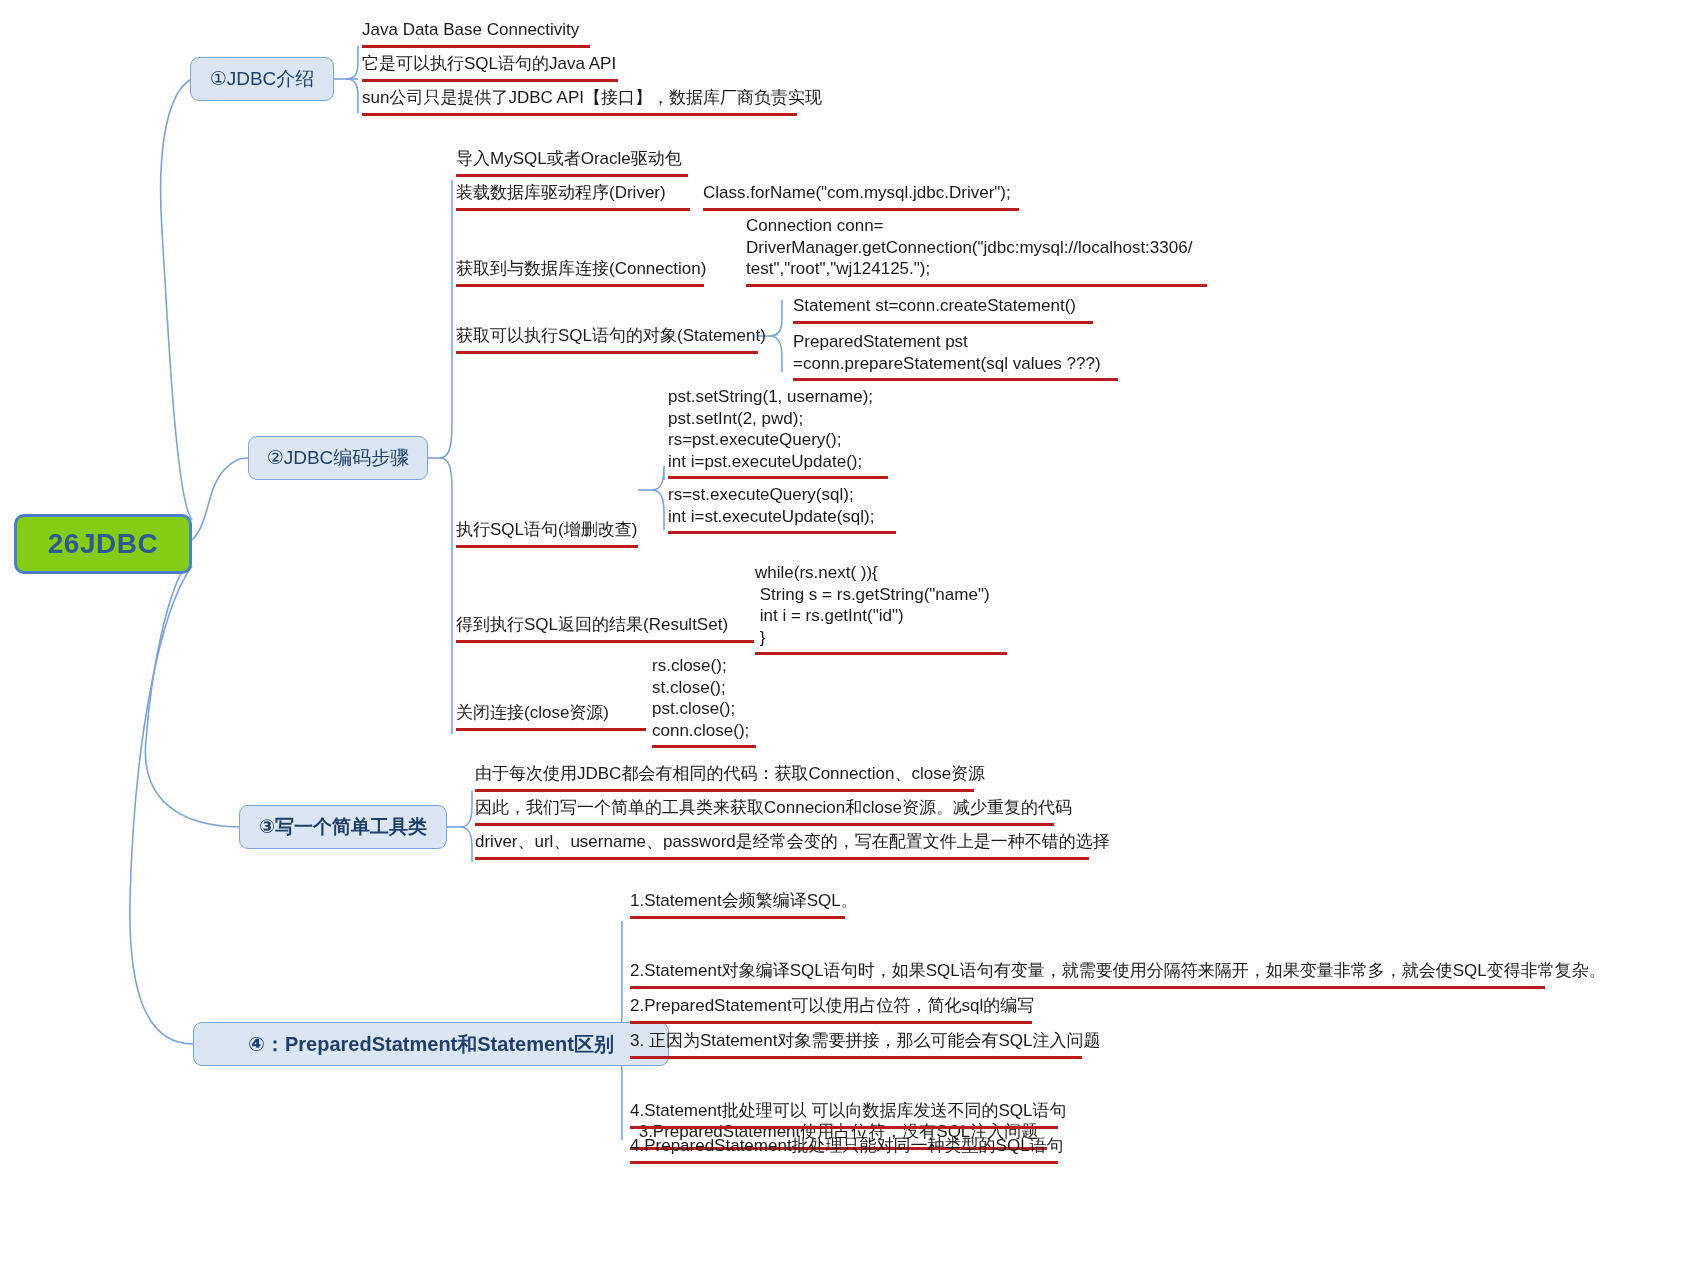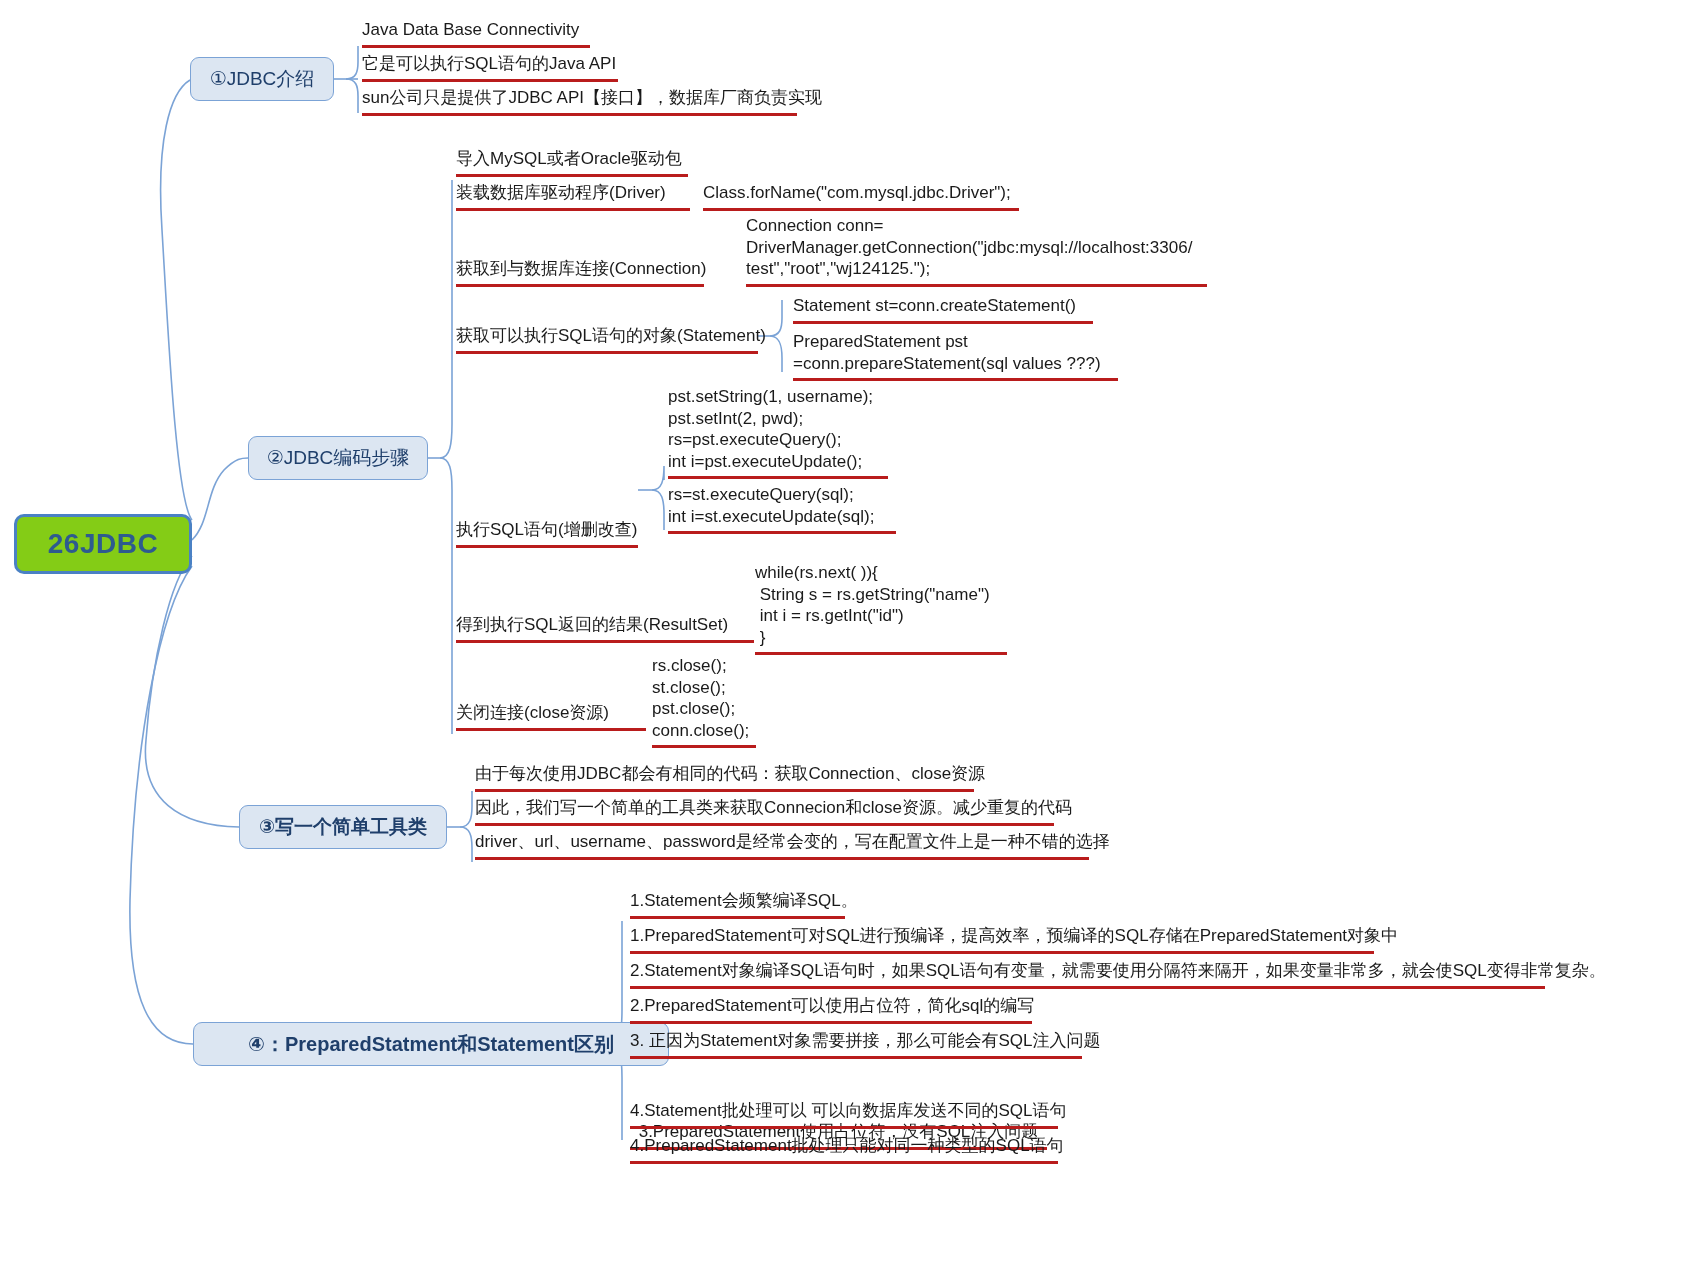--- a/index.html
+++ b/index.html
@@ -177,21 +177,20 @@
     <span>③写一个简单工具类</span>
   </div>
   <div class="leaf" style="left:475px; top:763px; width:499px;">由于每次使用JDBC都会有相同的代码：获取Connection、close资源</div>
   <div class="leaf" style="left:475px; top:797px; width:579px;">因此，我们写一个简单的工具类来获取Connecion和close资源。减少重复的代码</div>
   <div class="leaf" style="left:475px; top:831px; width:614px;">driver、url、username、password是经常会变的，写在配置文件上是一种不错的选择</div>
 
   <div class="branch-node b4">
     <span>④：PreparedStatment和Statement区别</span>
   </div>
   <div class="leaf" style="left:630px; top:890px; width:215px;">1.Statement会频繁编译SQL。</div>
-  <div class="leaf" style="left:630px; top:925px; width:744px;">1.PreparedStatement可对SQL进行预编译，提高效率，预编译的SQL存储在PreparedStatement对象中</div>
   <div class="leaf" style="left:630px; top:960px; width:915px;">2.Statement对象编译SQL语句时，如果SQL语句有变量，就需要使用分隔符来隔开，如果变量非常多，就会使SQL变得非常复杂。</div>
   <div class="leaf" style="left:630px; top:995px; width:402px;">2.PreparedStatement可以使用占位符，简化sql的编写</div>
   <div class="leaf" style="left:630px; top:1030px; width:452px;">3. 正因为Statement对象需要拼接，那么可能会有SQL注入问题</div>
   <div class="leaf" style="left:630px; top:1121px; width:417px;text-align:center;">3.PreparedStatement使用占位符，没有SQL注入问题</div>
   <div class="leaf" style="left:630px; top:1100px; width:428px;">4.Statement批处理可以 可以向数据库发送不同的SQL语句</div>
   <div class="leaf" style="left:630px; top:1135px; width:428px;">4.PreparedStatement批处理只能对同一种类型的SQL语句</div>
 
 </div>
 
 </body></html>

